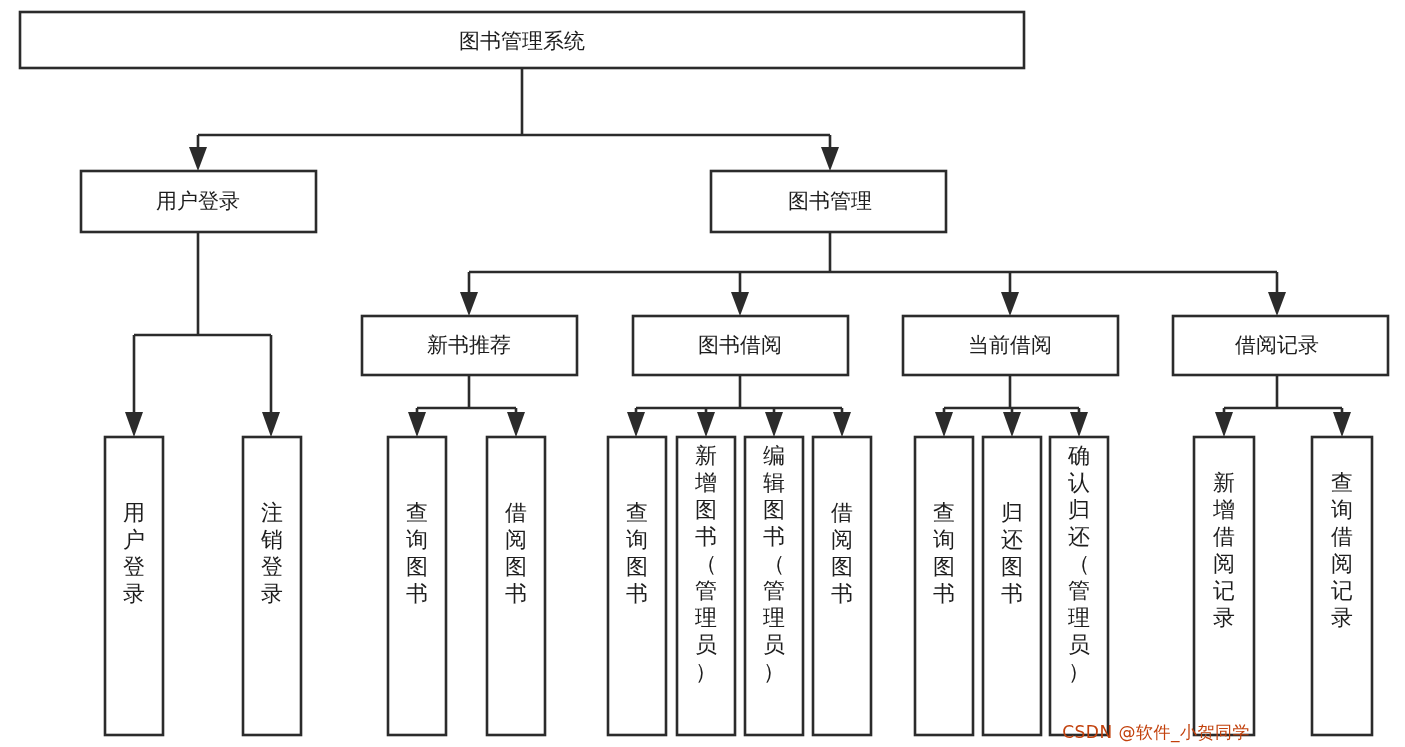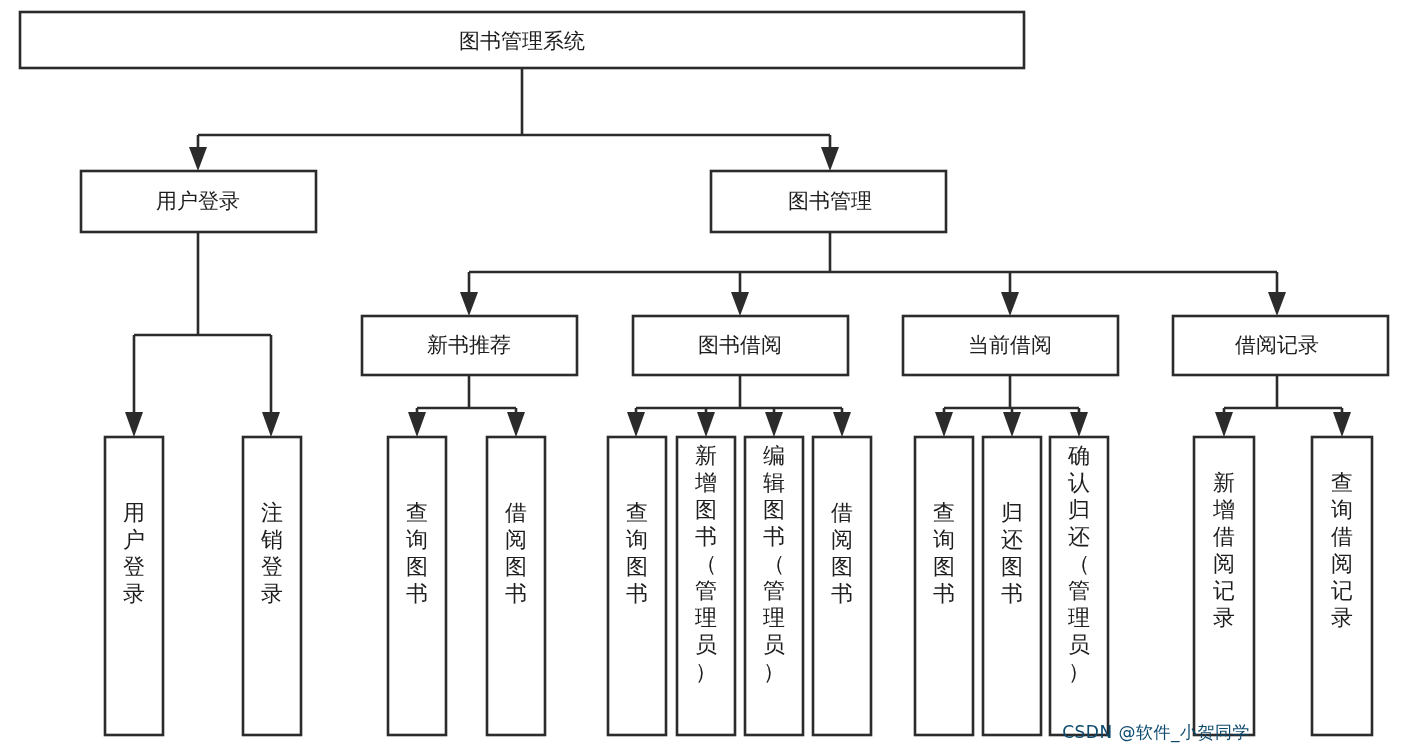--- a/index.html
+++ b/index.html
@@ -53,21 +53,21 @@
     font-size: 22px;
     fill: #1d1d1d;
     text-anchor: middle;
   }
   .watermark-text {
     position: absolute;
     right: 14px;
     bottom: 3px;
     font-family: "DejaVu Sans", "Liberation Sans", sans-serif;
     font-size: 17px;
-    color: #0c4a6e;
+    color: #c2410c;
     letter-spacing: 0.5px;
     white-space: nowrap;
     pointer-events: none;
   }
 </style>
 </head>
 <body>
 
 <div id="diagram-root">
 

